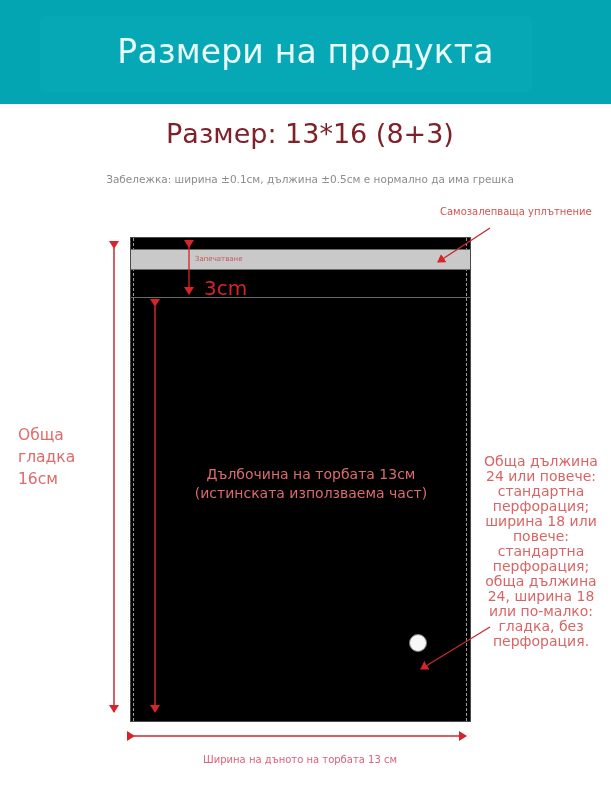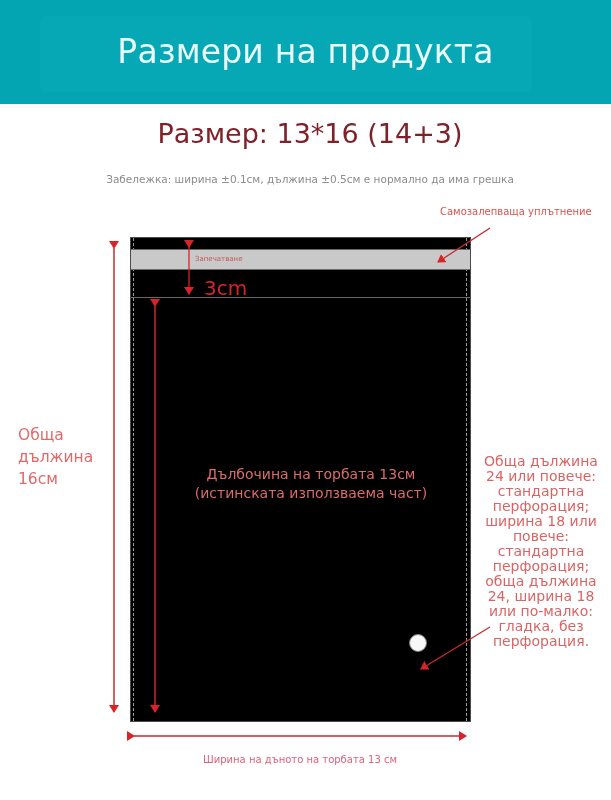--- a/index.html
+++ b/index.html
@@ -86,41 +86,41 @@
   </style>
 </head>
 <body>
 
 <div class="header">
   <div class="header-inner"></div>
   <div class="header-title">Размери на продукта</div>
 </div>
 <div class="white-gap"></div>
 
-<div class="size-title">Размер: 13*16 (14+3)</div>
+<div class="size-title">Размер: 13*16 (8+3)</div>
 <div class="note">Забележка: ширина ±0.1см, дължина ±0.5см е нормално да има грешка</div>
 <div class="seal-label">Самозалепваща уплътнение</div>
 
 <div class="bag">
   <div class="bag-dash-l"></div>
   <div class="bag-dash-r"></div>
   <div class="seal-band"></div>
   <div class="flap-line"></div>
   <div class="seal-text">Запечатване</div>
   <div class="cm3">3cm</div>
   <div class="depth-label">
     <div>Дълбочина на торбата 13см</div>
     <div>(истинската използваема част)</div>
   </div>
   <div class="hang-hole"></div>
 </div>
 
 <div class="total-label">
   <div>Обща</div>
-  <div>дължина</div>
+  <div>гладка</div>
   <div>16см</div>
 </div>
 
 <div class="perf-label">Обща дължина 24 или повече: стандартна перфорация; ширина 18 или повече: стандартна перфорация; обща дължина 24, ширина 18 или по-малко: гладка, без перфорация.</div>
 <div class="width-label">Ширина на дъното на торбата 13 см</div>
 
 <svg class="arrows" width="611" height="800">
   <defs>
     <marker id="ah" markerWidth="8" markerHeight="10" refX="7" refY="5" orient="auto" markerUnits="userSpaceOnUse">
       <path d="M0,0 L8,5 L0,10 z" fill="#d8232a"></path>

